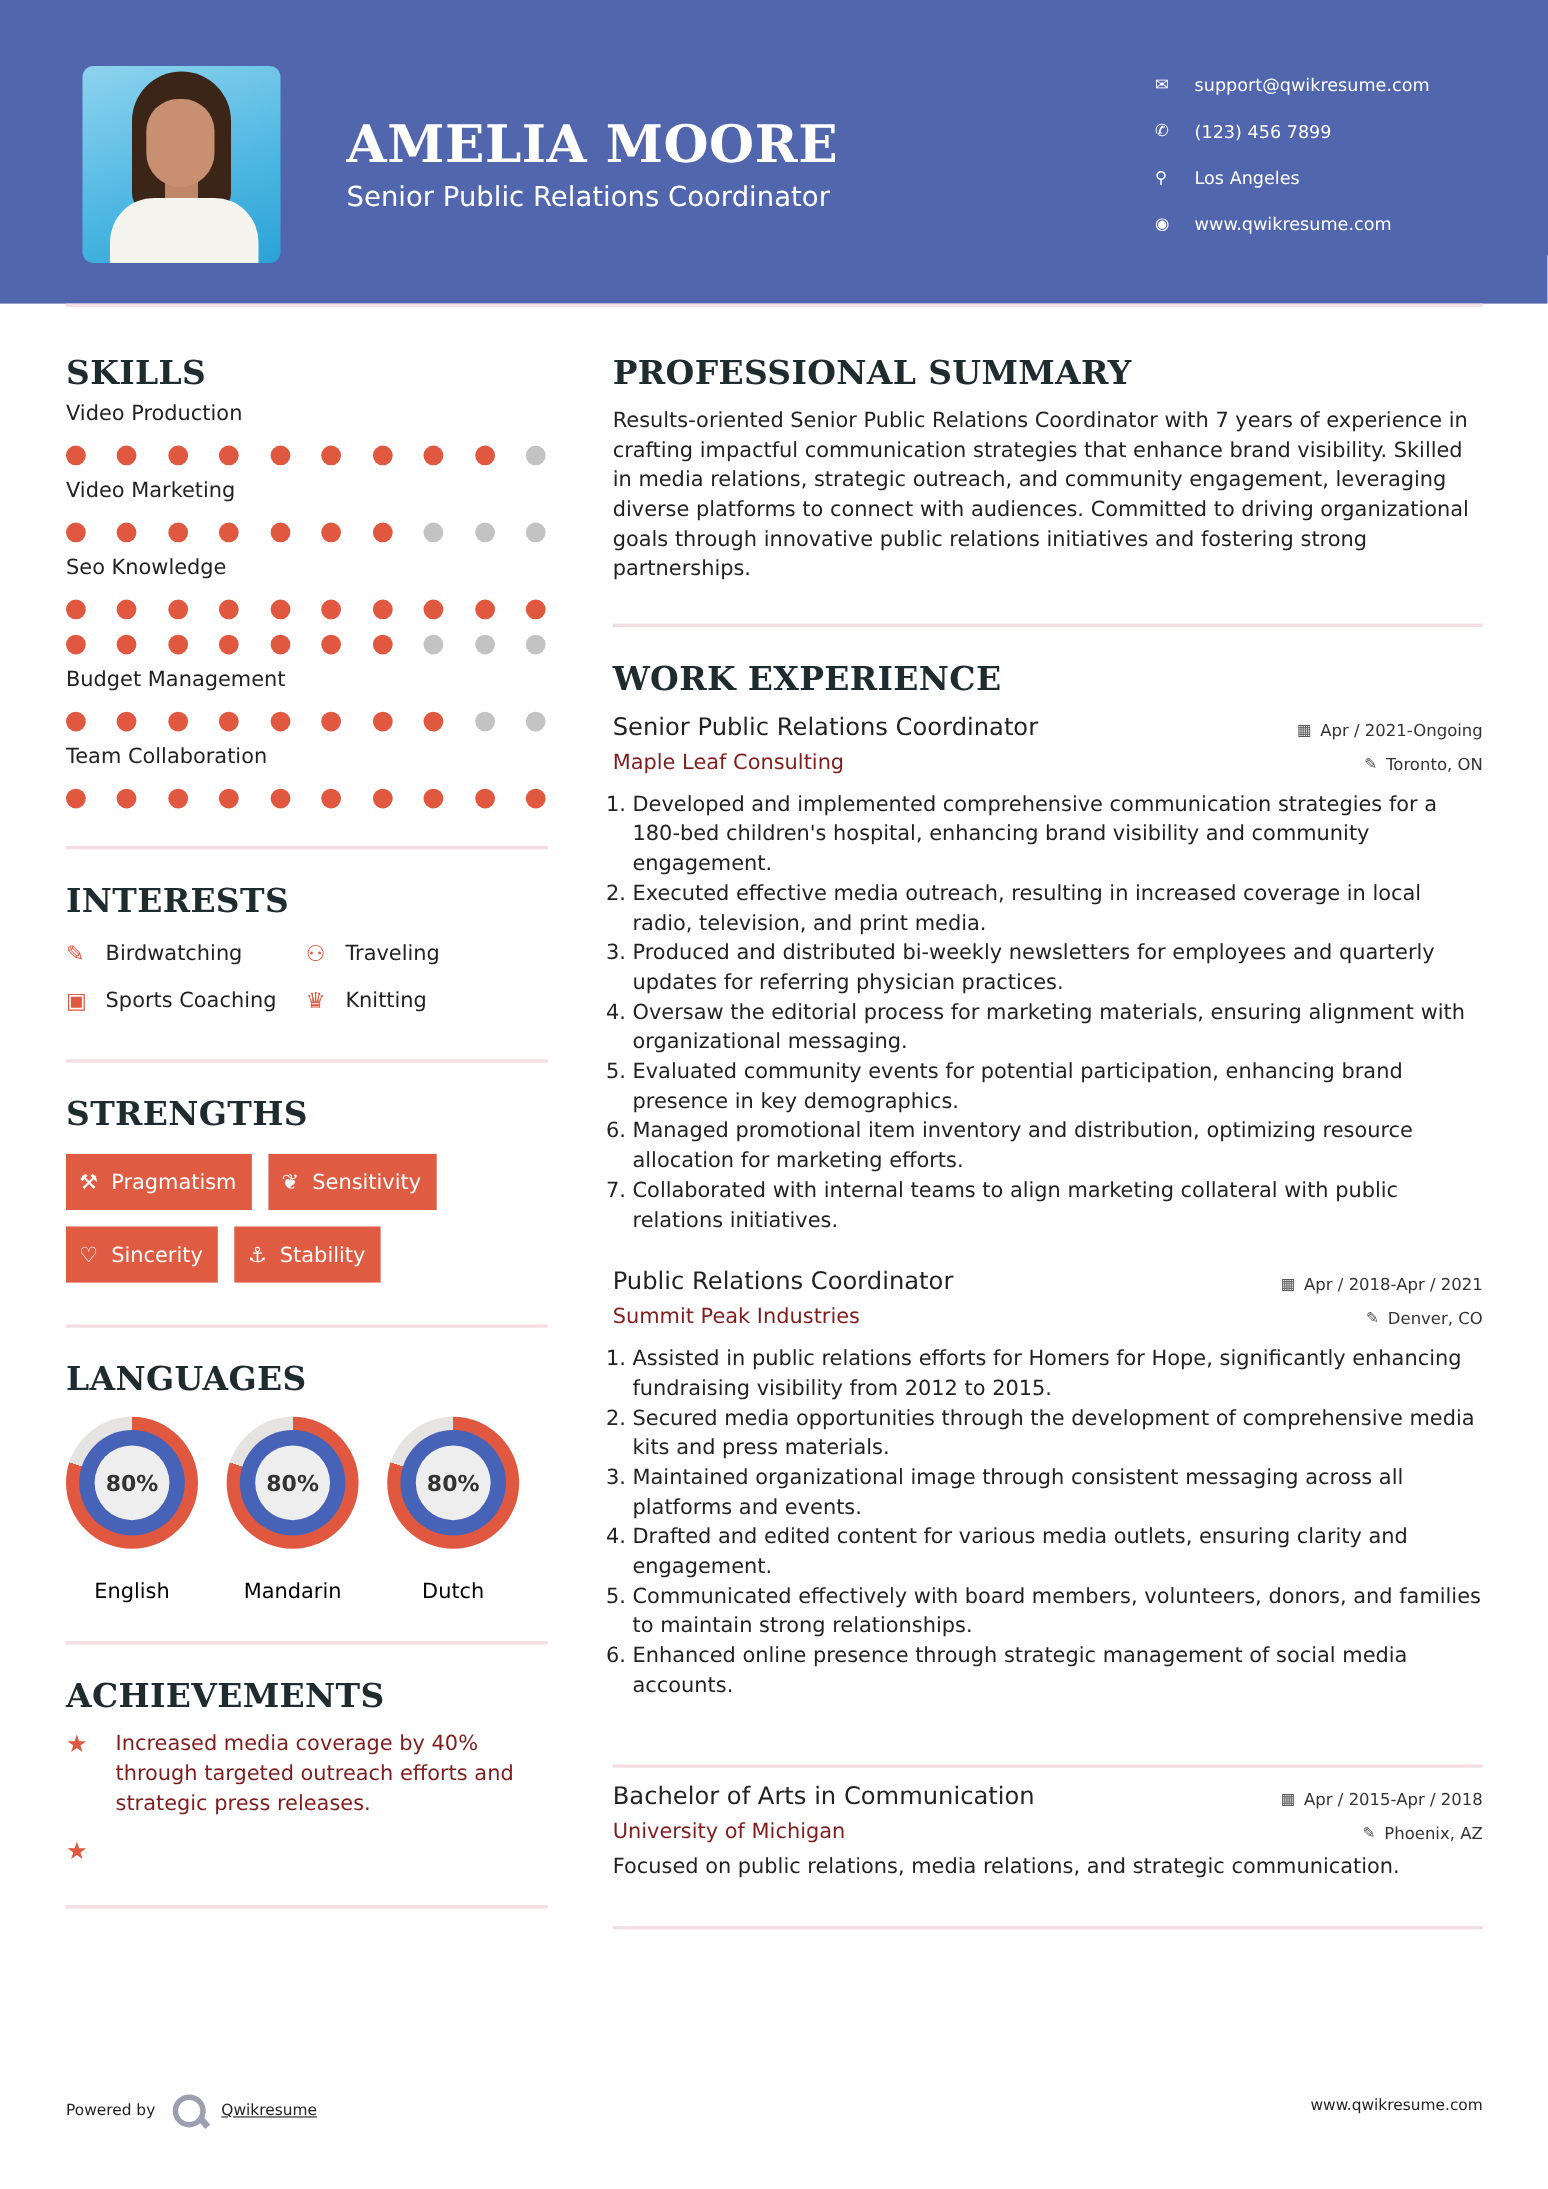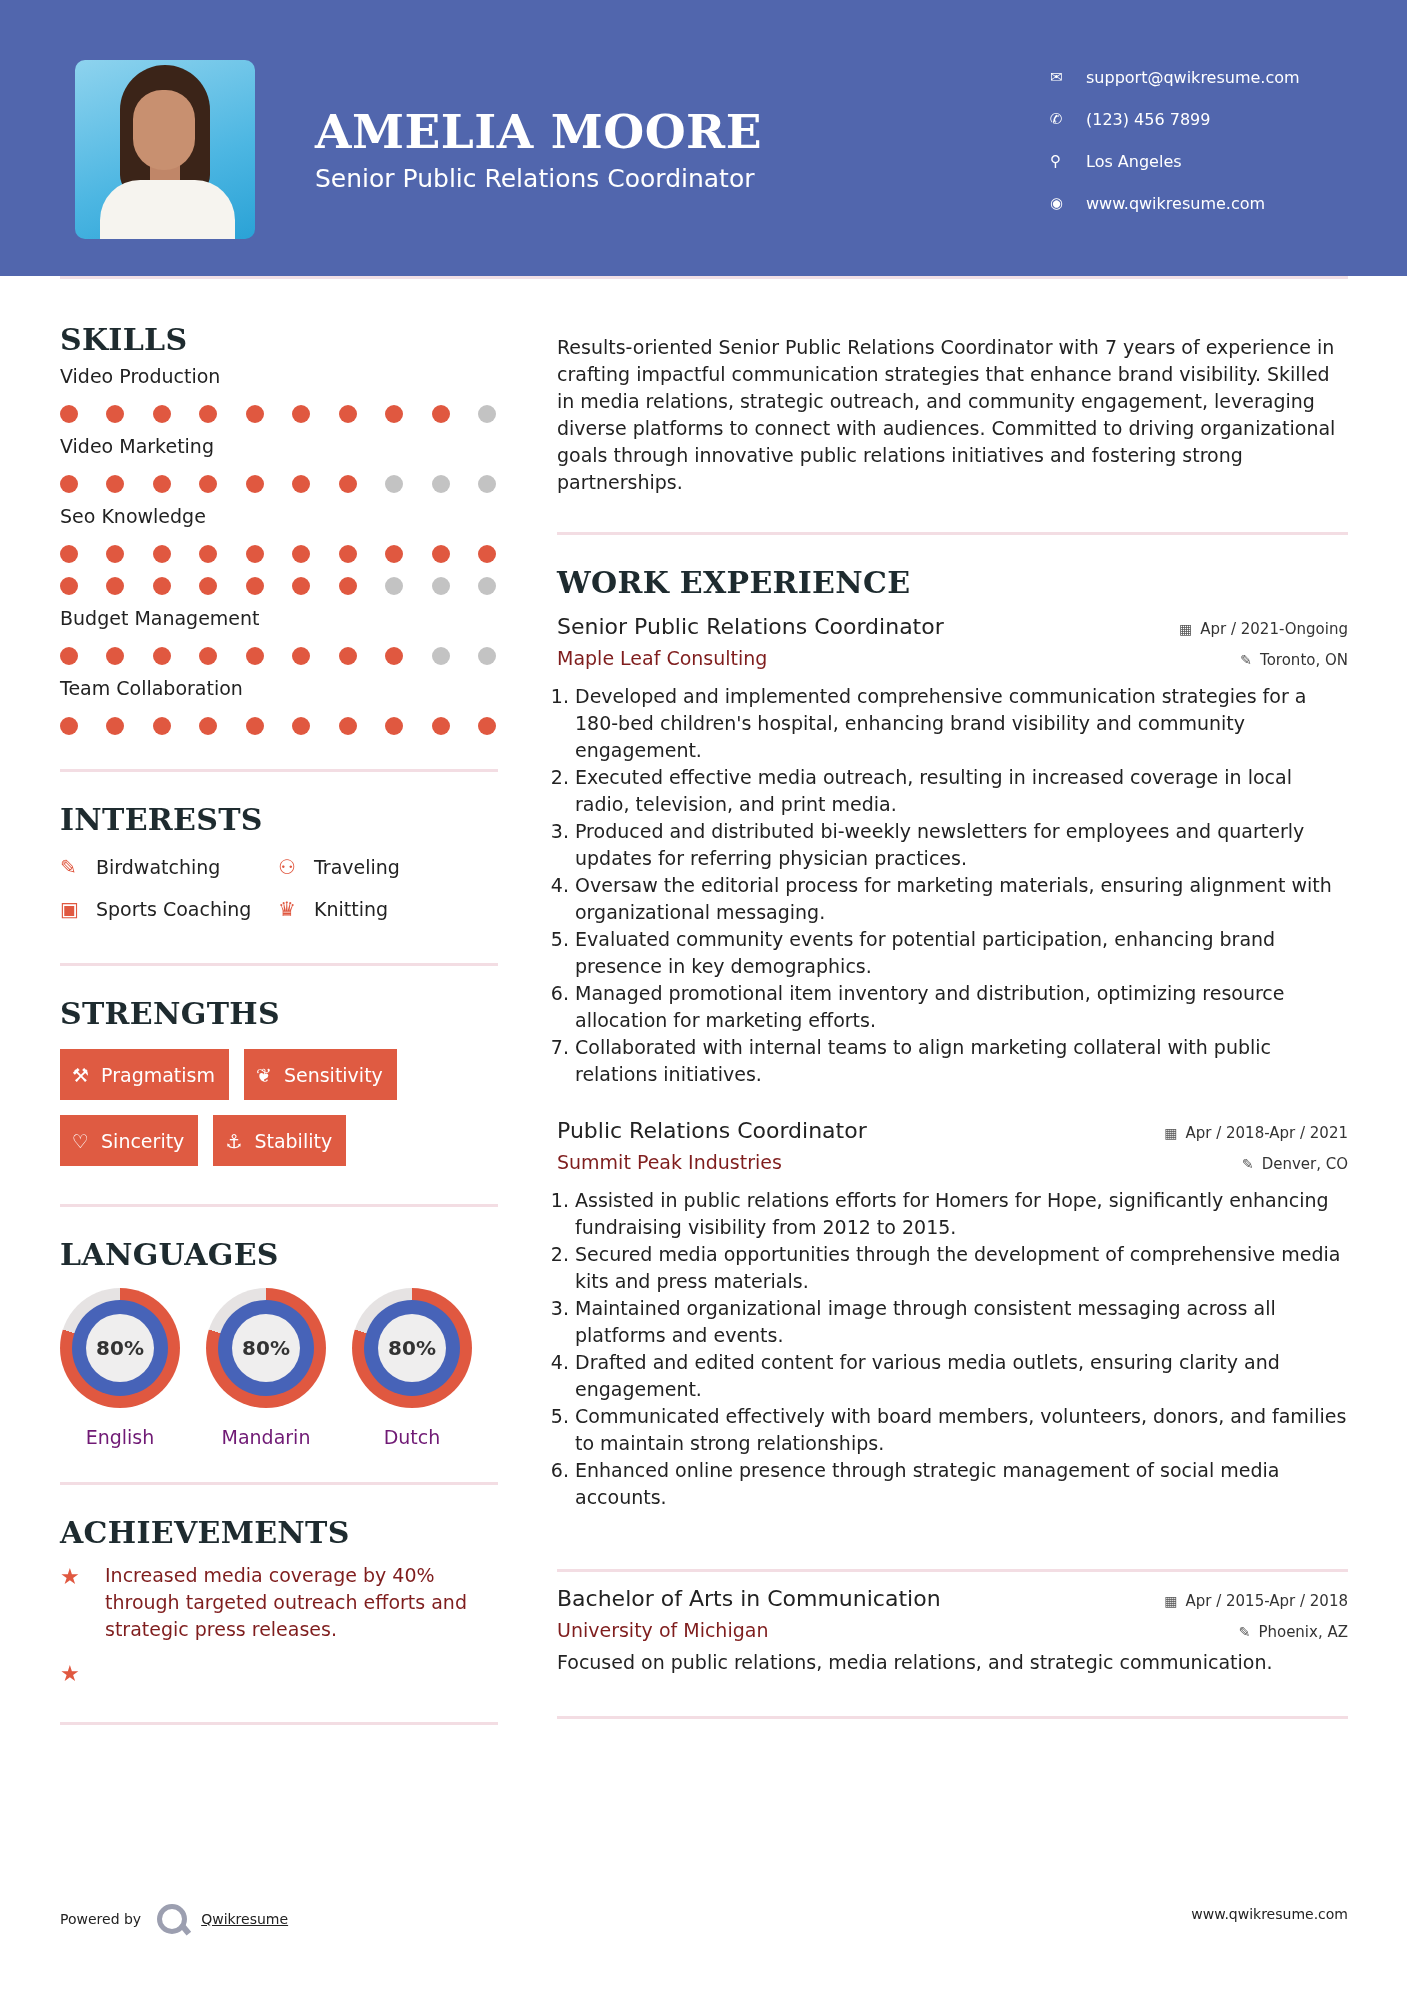--- a/index.html
+++ b/index.html
@@ -40,21 +40,21 @@
 
   .strengths { display: flex; flex-wrap: wrap; gap: 15px 15px; margin-top: 18px; }
   .badge { background: #df5b42; color: #fff; font-size: 19px; height: 51px; display: flex; align-items: center; padding: 0 14px 0 12px; }
   .badge .ico { margin-right: 12px; font-size: 19px; }
 
   .langs { display: flex; gap: 26px; margin-top: 16px; }
   .lang { width: 120px; display: flex; flex-direction: column; align-items: center; }
   .ring { width: 120px; height: 120px; border-radius: 50%; position: relative; }
   .ring .inner-blue { position: absolute; left: 12px; top: 12px; width: 96px; height: 96px; border-radius: 50%; background: #4763b8; }
   .ring .inner-white { position: absolute; left: 26px; top: 26px; width: 68px; height: 68px; border-radius: 50%; background: #efeeee; display: flex; align-items: center; justify-content: center; font-weight: bold; font-size: 20px; color: #333; }
-  .lang .lname { font-size: 19px; margin-top: 18px; color: #701a75; }
+  .lang .lname { font-size: 19px; margin-top: 28px; color: #000000; }
 
   .achv { display: flex; margin-top: 14px; }
   .achv .ico { width: 45px; color: #e05840; font-size: 22px; padding-top: 2px; }
   .achv .txt { font-size: 19px; line-height: 27px; color: #7f1d1d; width: 380px; }
 
   .summary { font-size: 19px; line-height: 27px; color: #222; margin-top: 12px; }
   .job-head { display: flex; justify-content: space-between; align-items: baseline; }
   .job-title { font-size: 22px; color: #222; }
   .job-meta { font-size: 15px; color: #333; display: flex; align-items: center; }
   .job-meta .ico { margin-right: 8px; font-size: 14px; color: #555; }
@@ -262,20 +262,21 @@
     <span class="txt">Increased media coverage by 40% through targeted outreach efforts and strategic press releases.</span>
   </div>
   <div class="achv" style="margin-top:16px;">
     <span class="ico">★</span>
   </div>
 
   <div class="divider" style="margin-top:36px;"></div>
 </div>
 
 <div class="right">
+  <div class="section-title">PROFESSIONAL SUMMARY</div>
   <div class="summary">Results-oriented Senior Public Relations Coordinator with 7 years of experience in crafting impactful communication strategies that enhance brand visibility. Skilled in media relations, strategic outreach, and community engagement, leveraging diverse platforms to connect with audiences. Committed to driving organizational goals through innovative public relations initiatives and fostering strong partnerships.</div>
 
   <div class="divider" style="margin-top:36px;"></div>
 
   <div class="section-title" style="margin-top:30px;">WORK EXPERIENCE</div>
 
   <div style="margin-top:14px;">
     <div class="job-head">
       <div class="job-title">Senior Public Relations Coordinator</div>
       <div class="job-meta">

